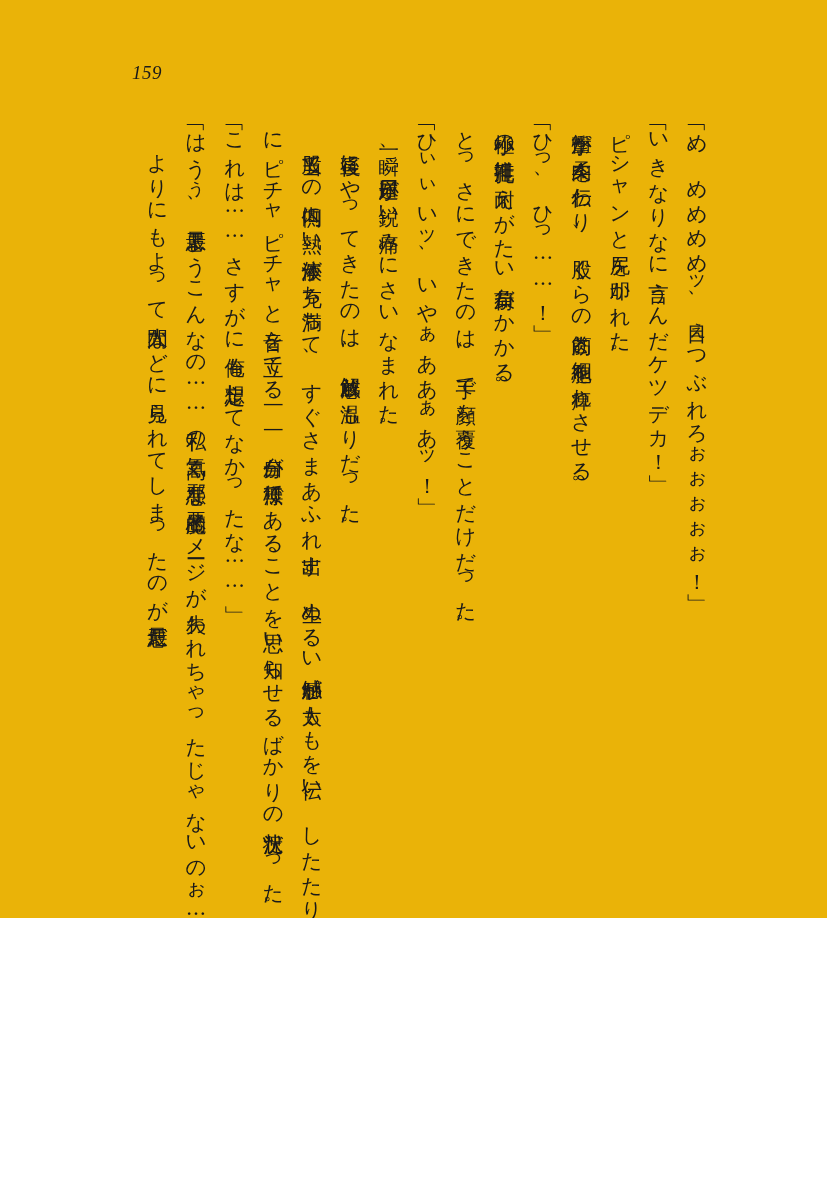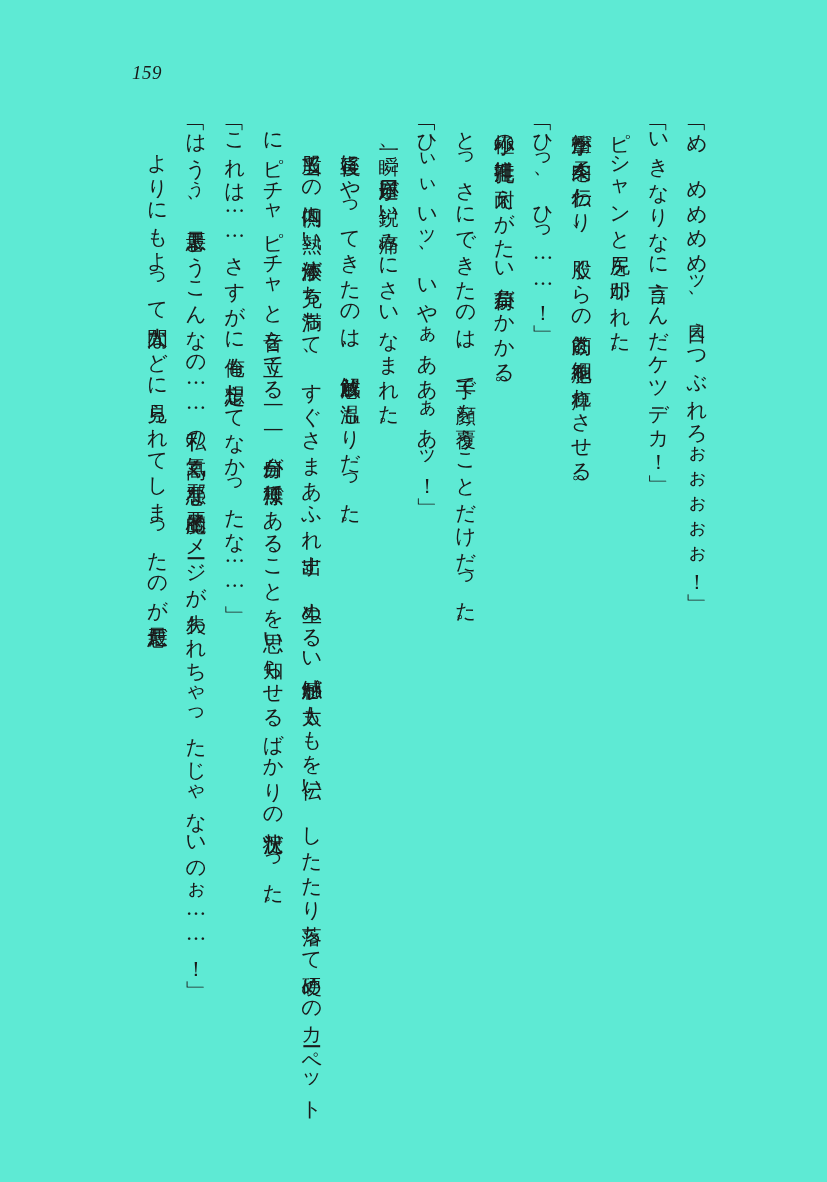--- a/index.html
+++ b/index.html
@@ -3,22 +3,22 @@
 <meta charset="utf-8">
 <style>
   html, body {
     margin: 0;
     padding: 0;
     background: #ffffff;
   }
   .page {
     position: relative;
     width: 827px;
-    height: 1182px;
-    background: #5eead4;
+    height: 918px;
+    background: #eab308;
     overflow: hidden;
     font-family: "Liberation Serif", "DejaVu Serif", serif;
     color: #1a1a1a;
   }
   .page-number {
     position: absolute;
     top: 62px;
     left: 132px;
     font-family: "Liberation Serif", "DejaVu Serif", serif;
     font-style: italic;

